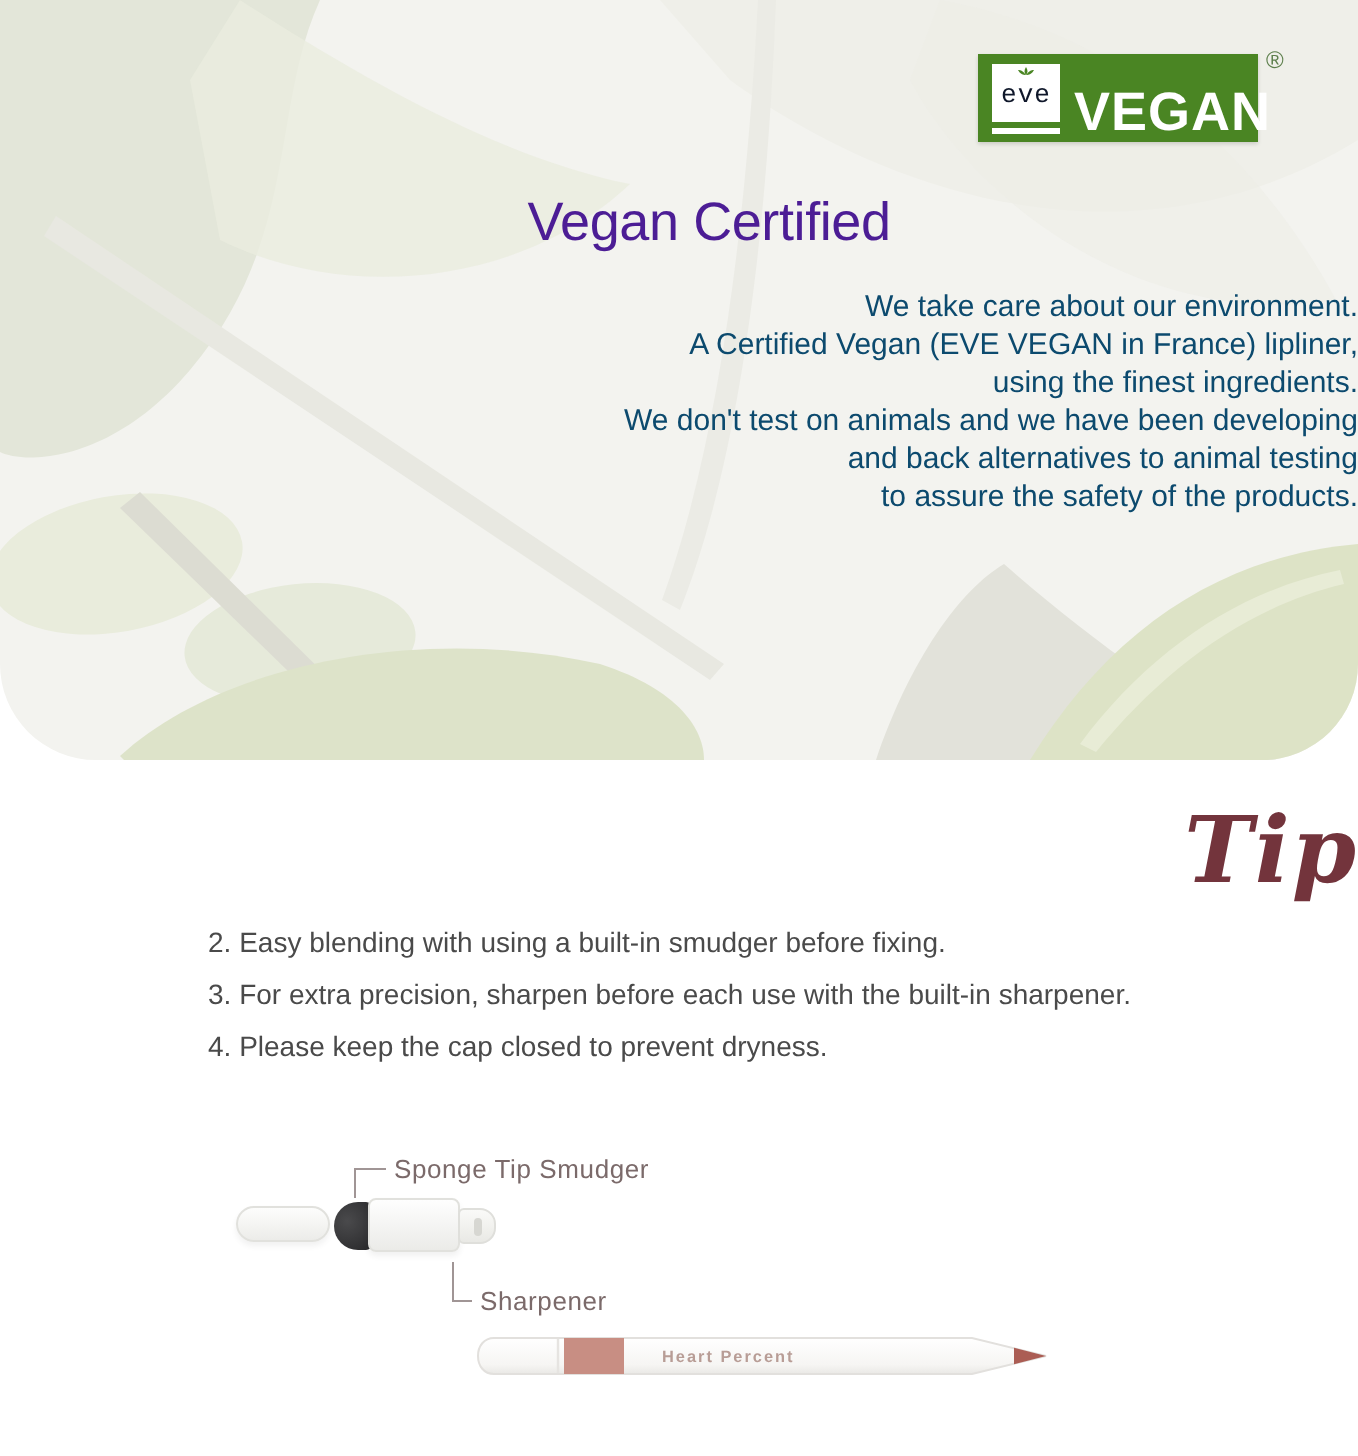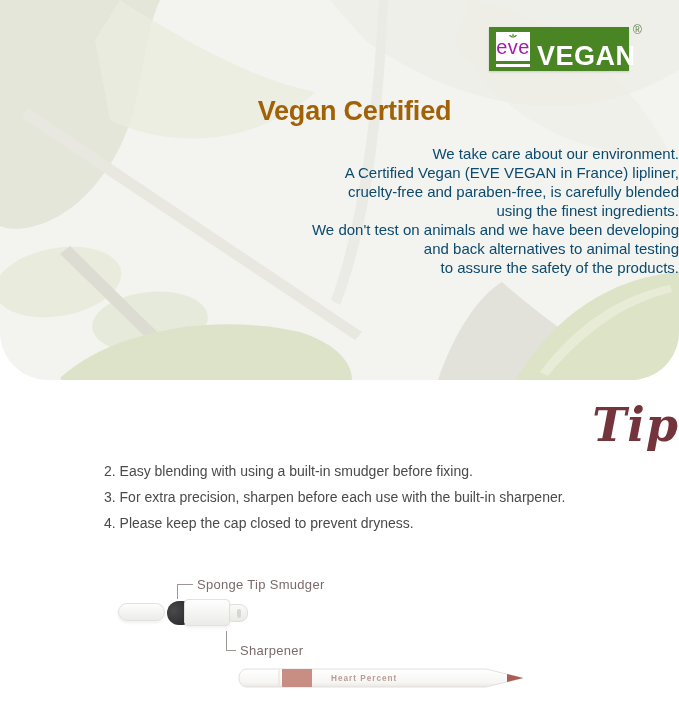--- a/index.html
+++ b/index.html
@@ -18,33 +18,33 @@
     position:absolute; left:0; top:2px; width:140px; height:44px;
     background:#4a8523; display:flex; align-items:center;
     box-shadow:0 1px 2px rgba(0,0,0,.15);
   }
   .eve-box {
     position:absolute; left:7px; top:5px; width:34px; height:29px;
     background:#ffffff; display:flex; flex-direction:column; align-items:center; justify-content:flex-start;
   }
   .lotus { width:12px; height:7px; margin-top:1px; }
   .eve-text {
-    font-family:Liberation Sans, sans-serif; font-size:20px; line-height:15px;
-    color:#a21caf; letter-spacing:0.5px;
+    font-family:Liberation Mono, monospace; font-size:13px; line-height:15px;
+    color:#0f172a; letter-spacing:0.5px;
   }
   .eve-underline { position:absolute; left:7px; top:37px; width:34px; height:3px; background:#ffffff; }
   .vegan-text {
     position:absolute; left:48px; top:0; height:59px; display:flex; align-items:center;
     color:#ffffff; font-size:27px; font-weight:800; letter-spacing:0.5px;
   }
   .reg-mark { position:absolute; left:144px; top:-2px; font-size:12px; color:#5d7f4c; }
 
   .hero-heading {
     position:absolute; left:30px; right:0; top:96px; text-align:center;
-    font-size:27px; font-weight:700; color:#a16207; letter-spacing:-0.2px;
+    font-size:27px; font-weight:400; color:#4c1d95; letter-spacing:-0.2px;
   }
   .hero-paragraph {
     position:absolute; left:20px; right:0; top:144px; text-align:right;
     font-size:15px; line-height:19px; color:#0c4a6e;
   }
 
   
   .tip-heading {
     position:absolute; left:30px; right:0; top:398px; text-align:right;
     font-family:"DejaVu Serif", serif; font-style:italic;
@@ -137,21 +137,20 @@
         <span class="vegan-text">VEGAN</span>
       </div>
       <span class="reg-mark">®</span>
     </div>
 
     <h1 class="hero-heading">Vegan Certified</h1>
 
     <div class="hero-paragraph">
       <div>We take care about our environment.</div>
       <div>A Certified Vegan (EVE VEGAN in France) lipliner,</div>
-      <div>cruelty-free and paraben-free, is carefully blended</div>
       <div>using the finest ingredients.</div>
       <div>We don't test on animals and we have been developing</div>
       <div>and back alternatives to animal testing</div>
       <div>to assure the safety of the products.</div>
     </div>
   </section>
 
   <h2 class="tip-heading">Tip</h2>
 
   <ul class="tip-list">

